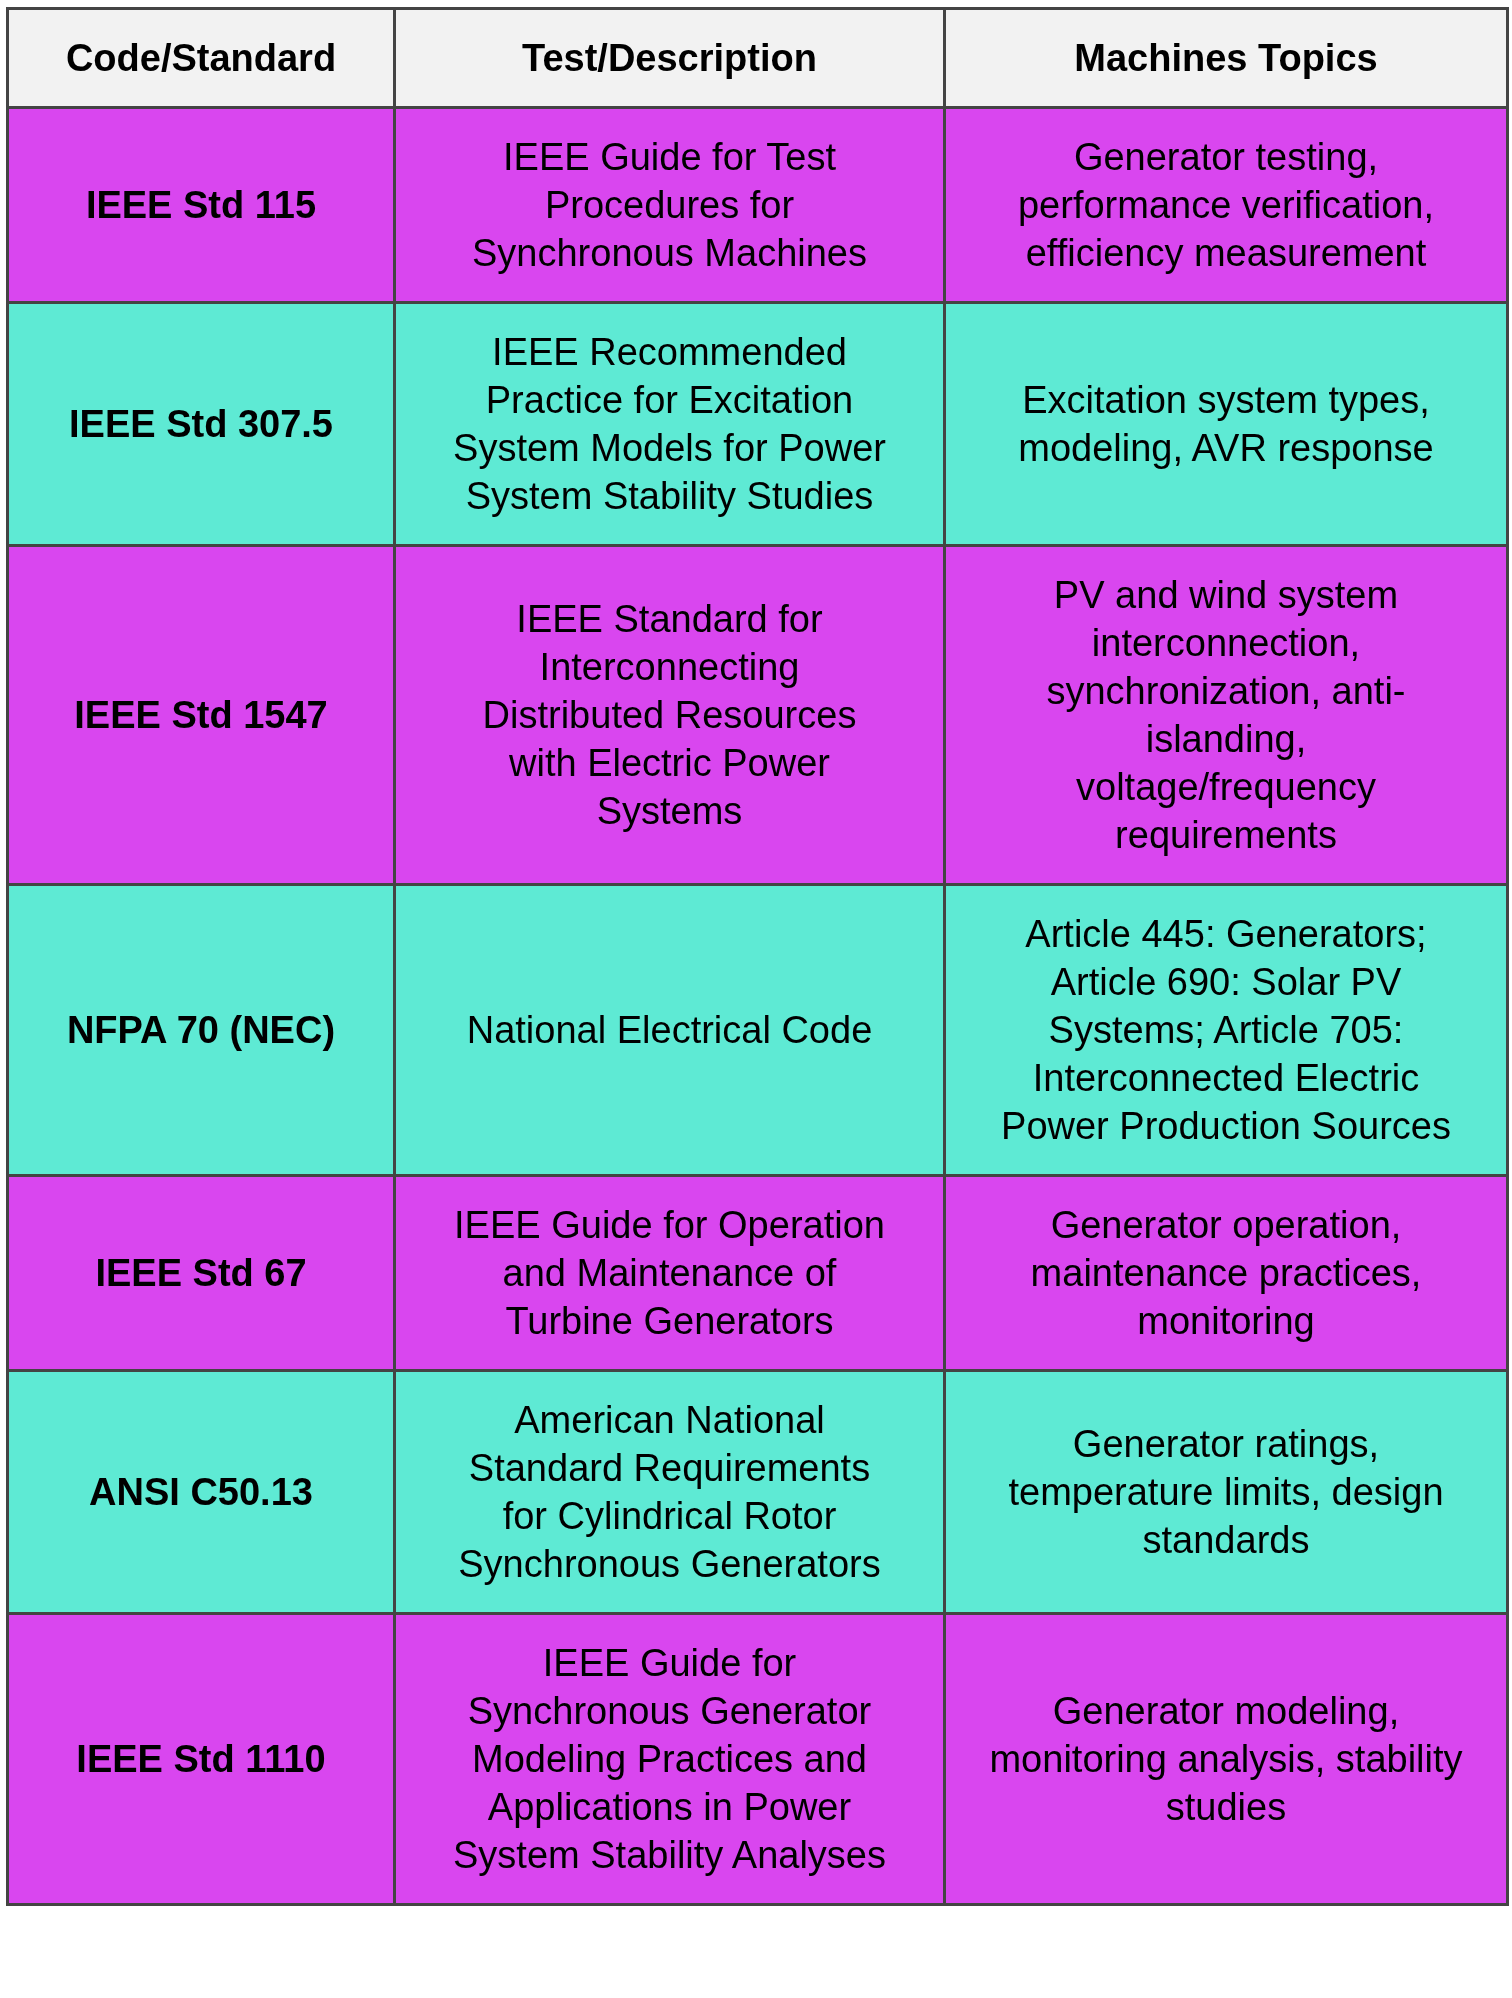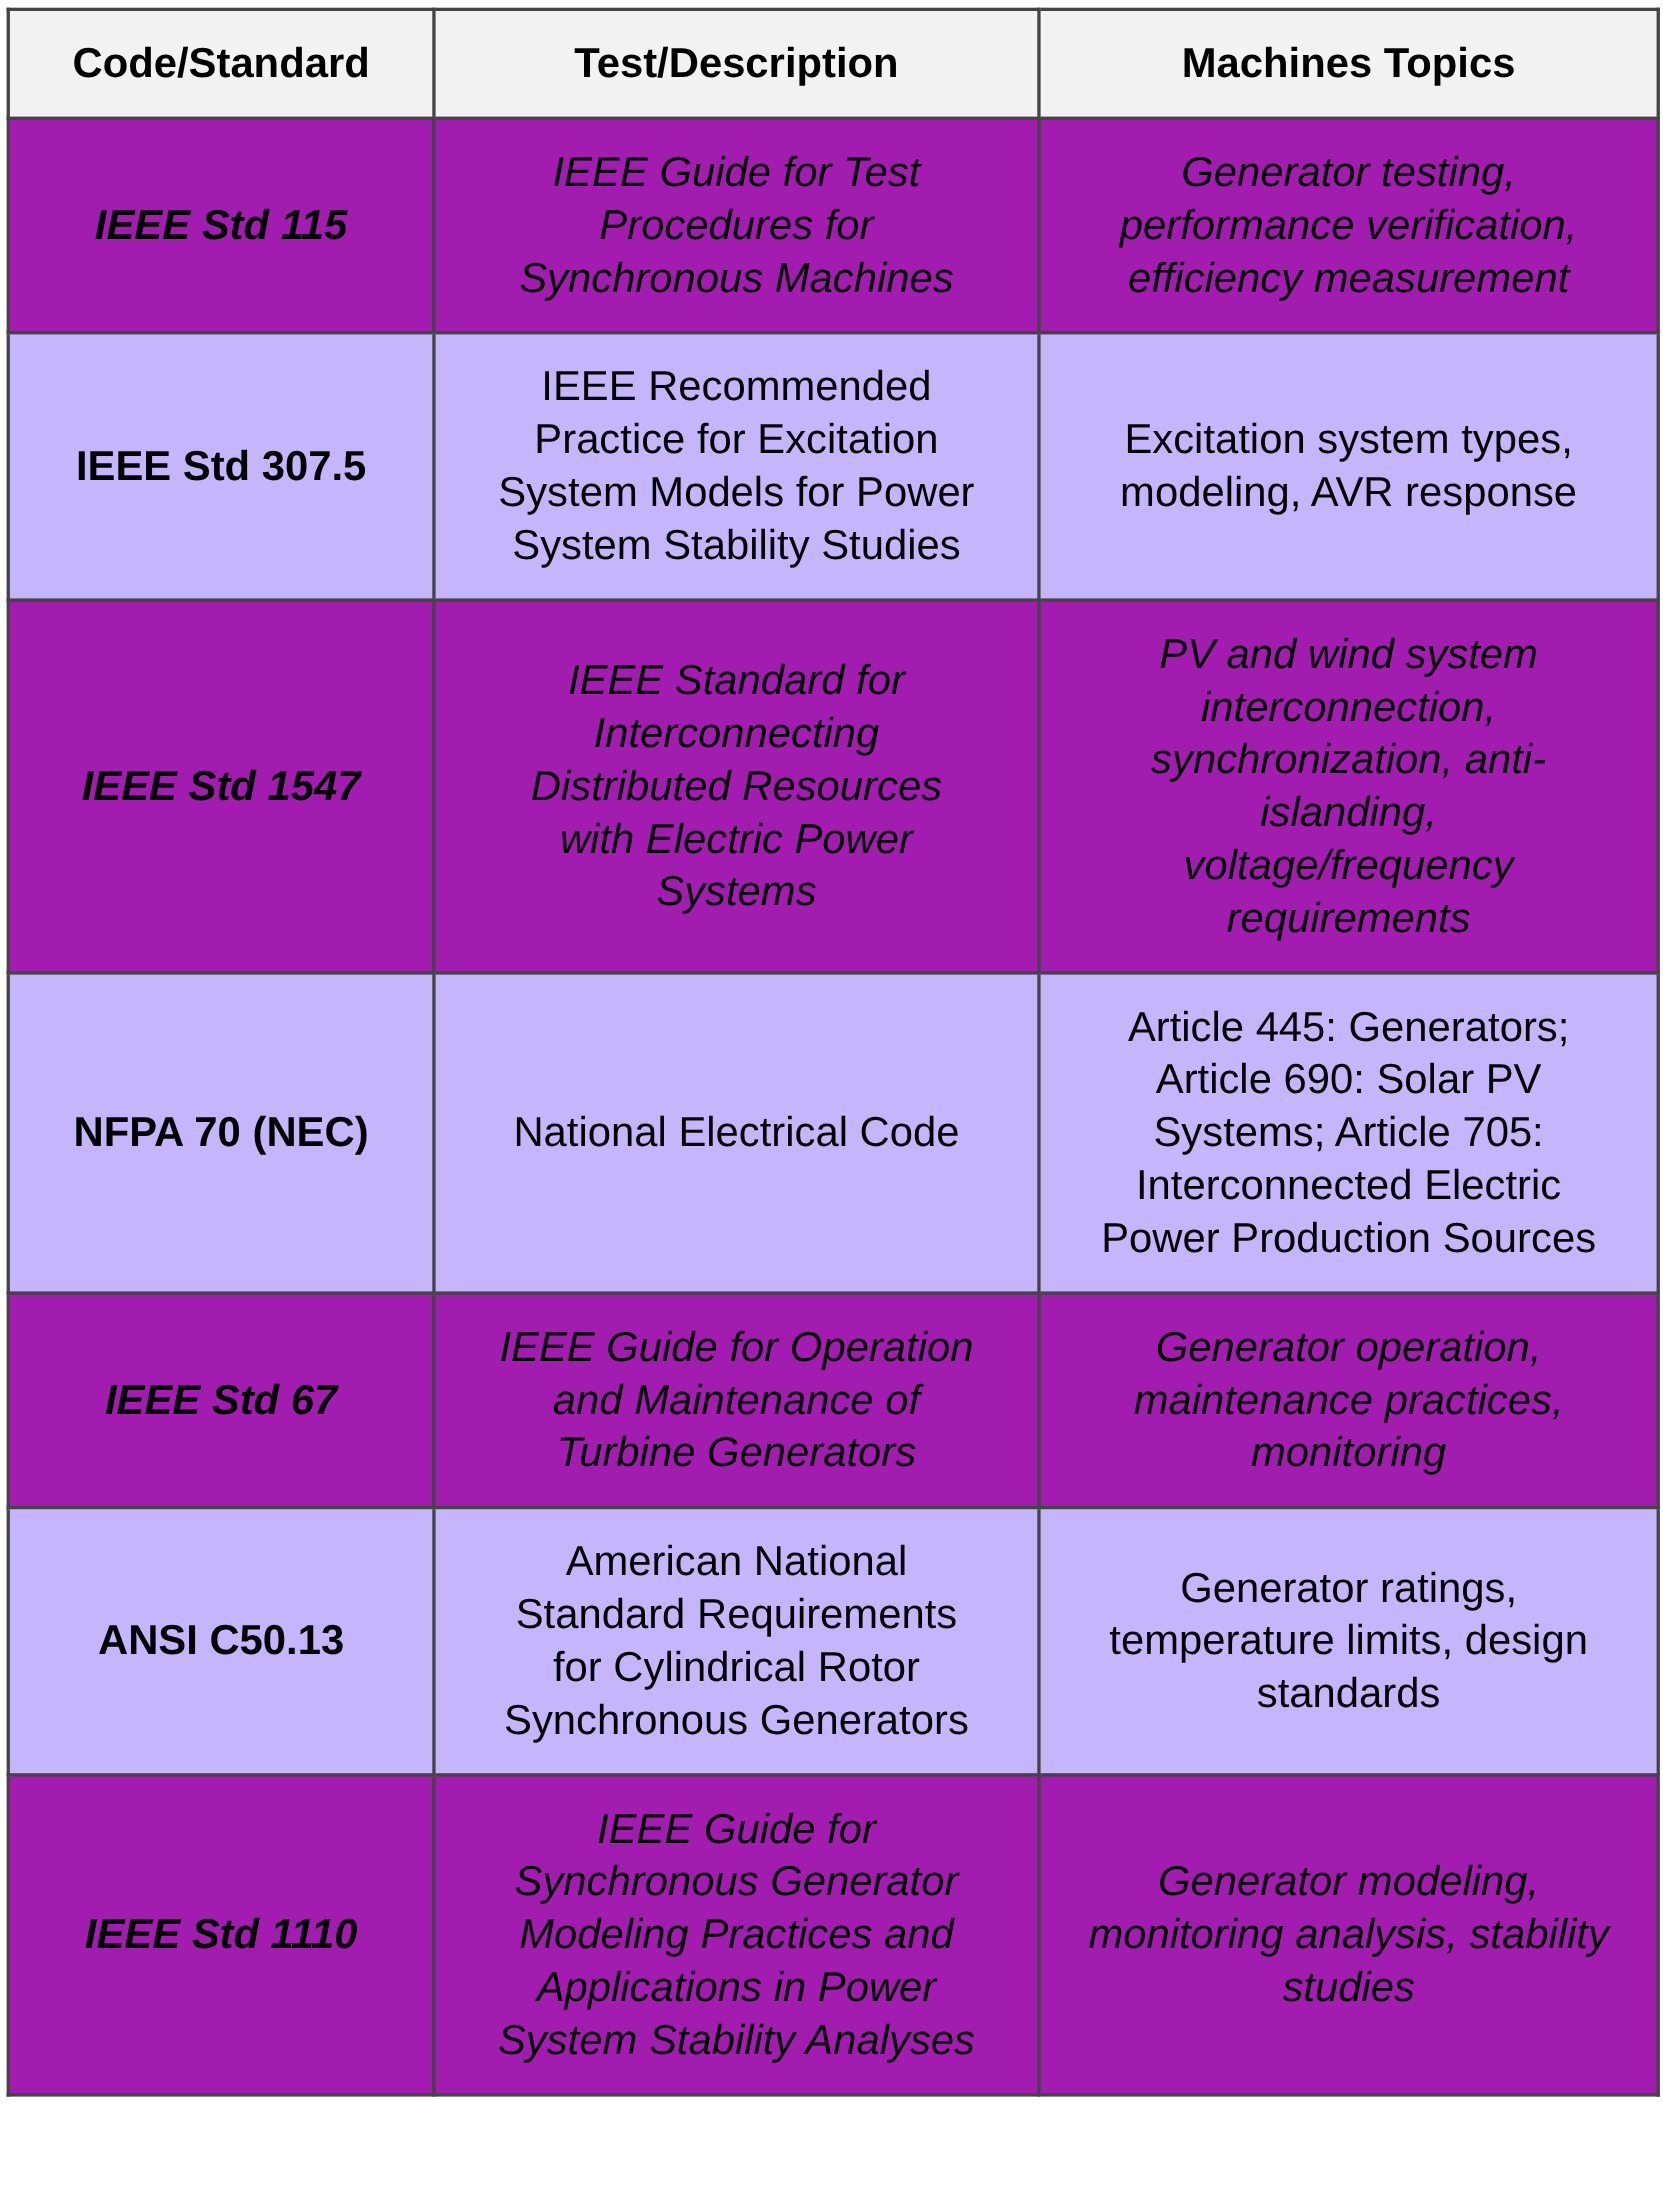--- a/index.html
+++ b/index.html
@@ -36,22 +36,22 @@
       line-height: 48px;
       padding: 24px 10px;
       box-sizing: border-box;
     }
     th {
       background: #f2f2f2;
       font-weight: bold;
       height: 86px;
     }
     td.code { font-weight: bold; }
-    tr.odd td { background: #a21caf; font-style: italic; }
-    tr.even td { background: #c4b5fd; }
+    tr.odd td { background: #d946ef; }
+    tr.even td { background: #5eead4; }
     tr.r1 td { height: 184px; }
     tr.r2 td { height: 232px; }
     tr.r3 td { height: 327px; }
     tr.r4 td { height: 279px; }
     tr.r5 td { height: 132px; }
     tr.r6 td { height: 232px; }
     tr.r7 td { height: 280px; }
     tr.r8 td { height: 183px; }
     .cell-text { white-space: pre-line; }
   </style>

